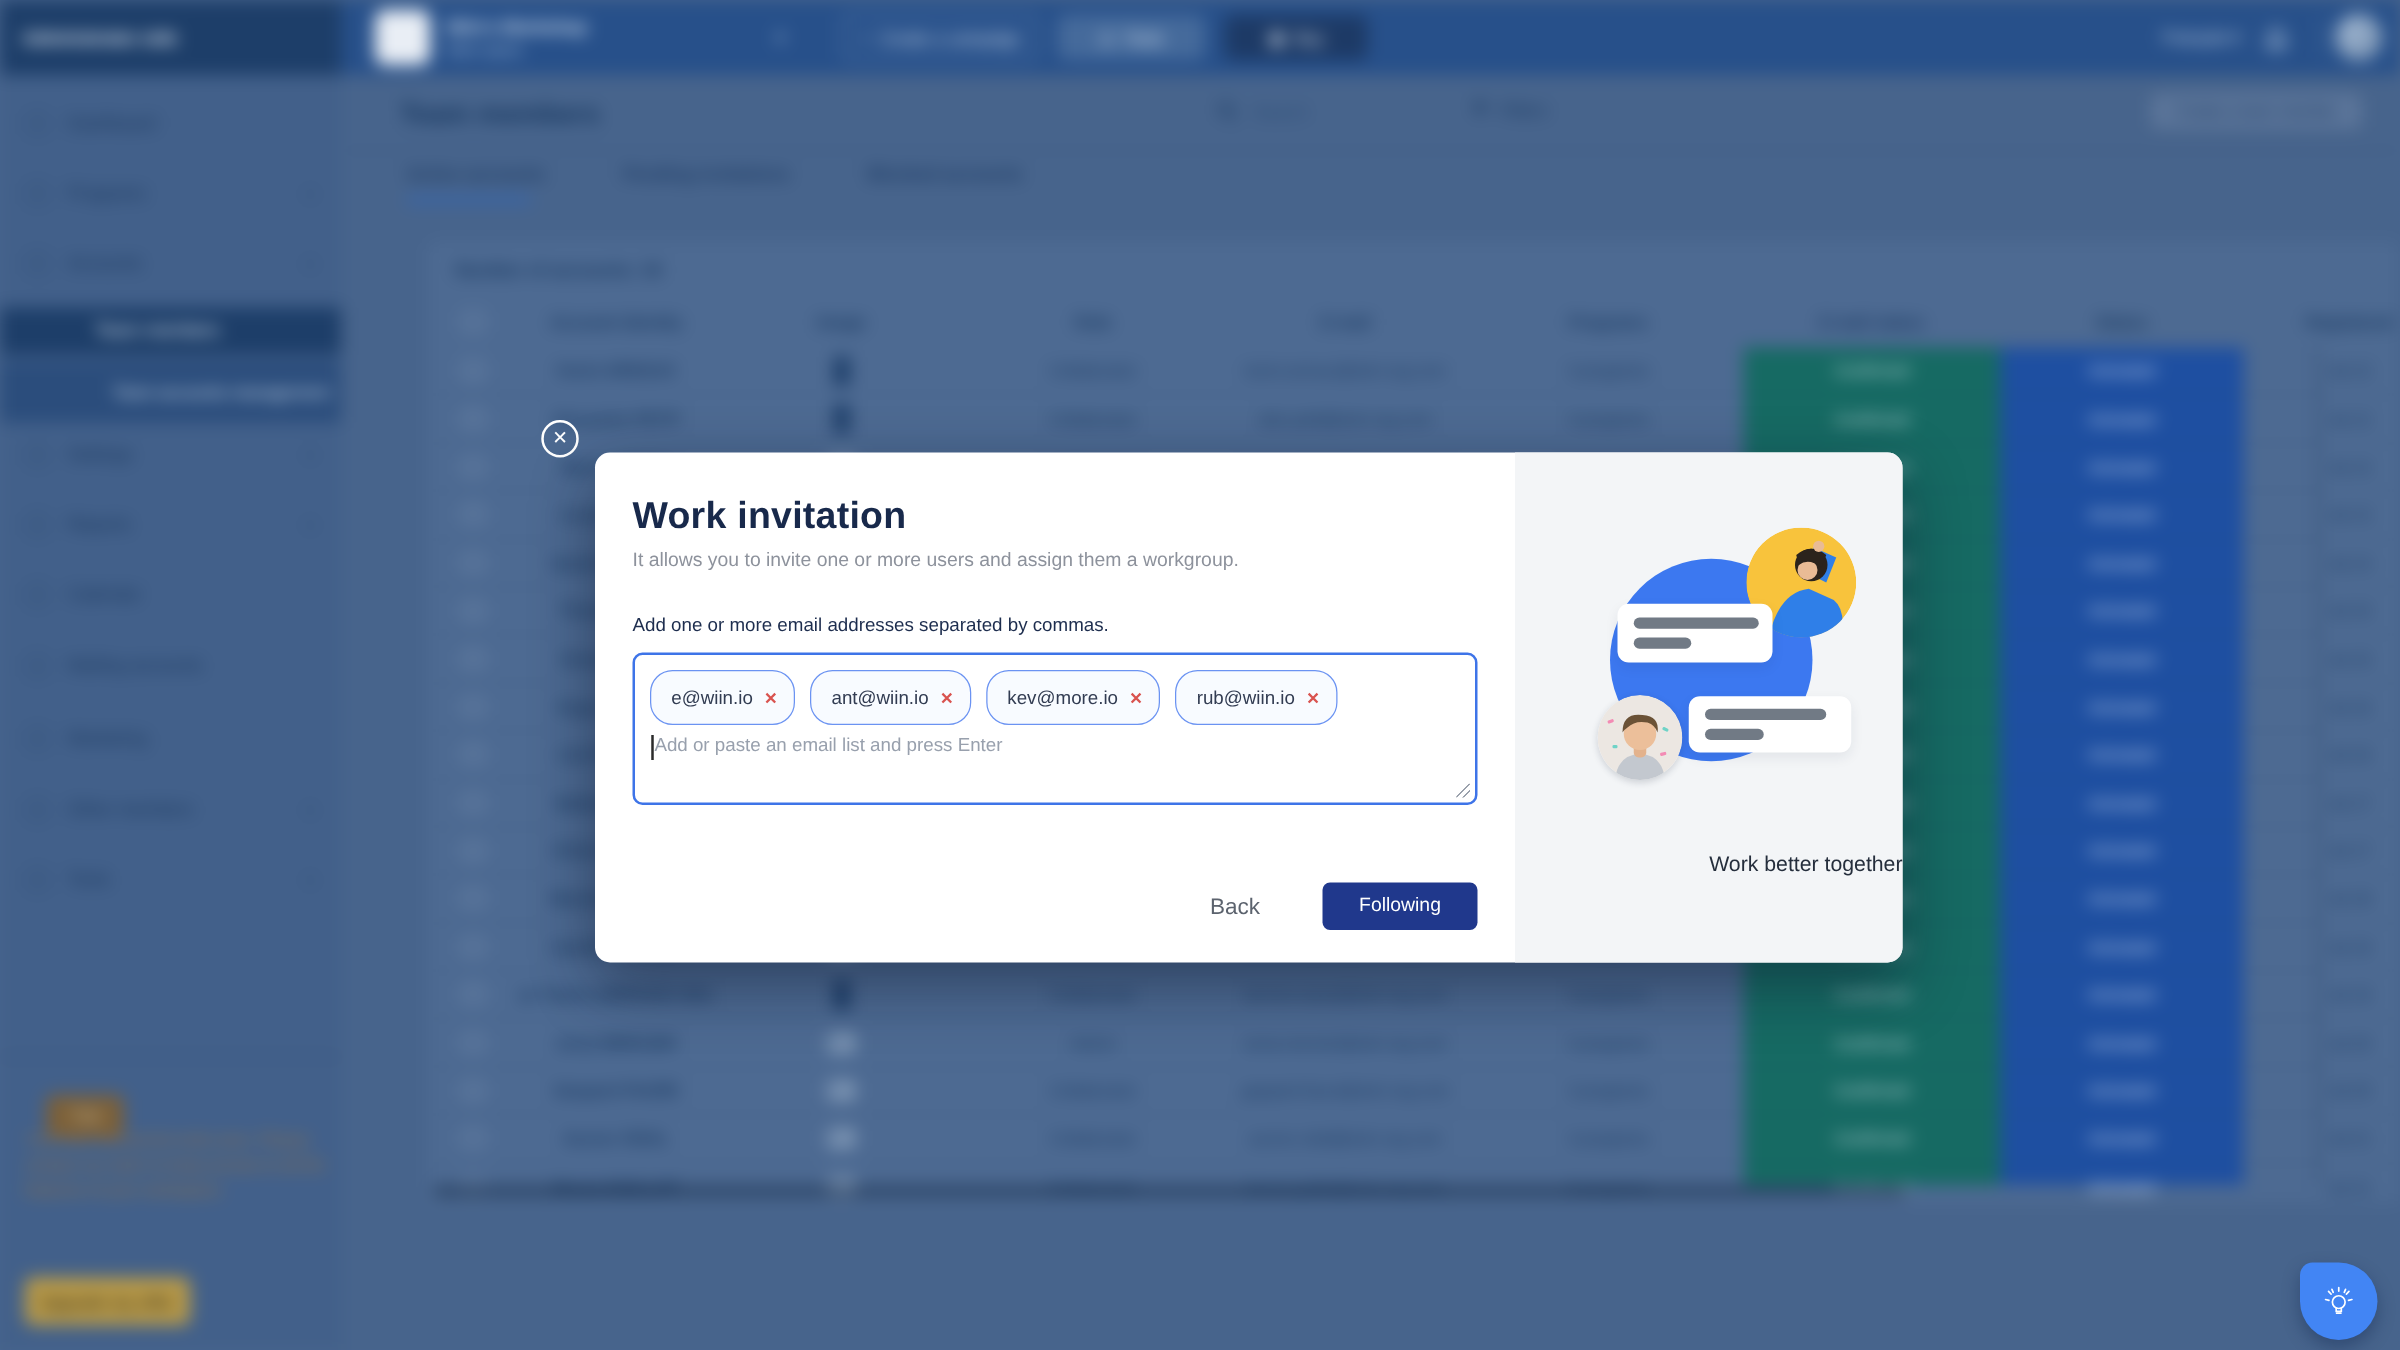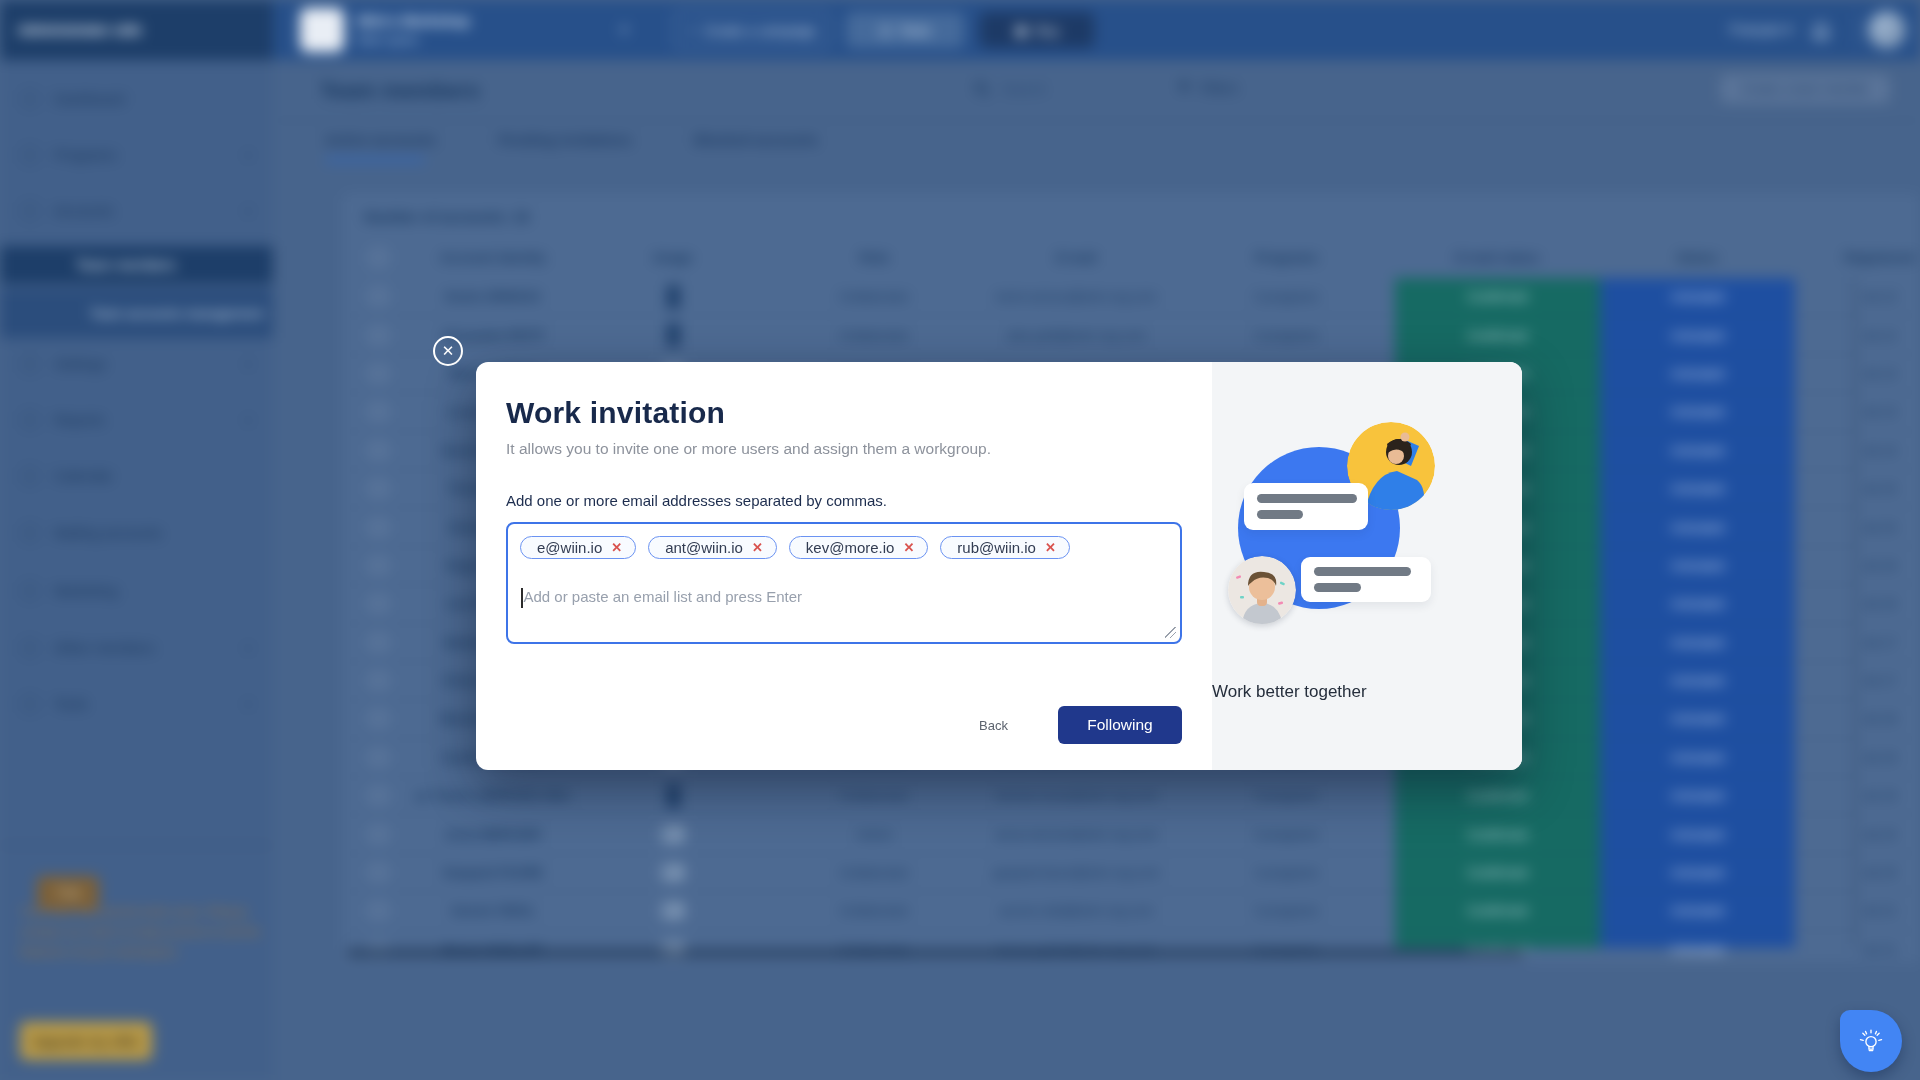--- a/index.html
+++ b/index.html
@@ -76,32 +76,32 @@
 
   
   .modal-close{position:absolute;left:433px;top:336px;width:30px;height:30px;border-radius:50%;border:2px solid #fff;background:transparent;color:#fff;font-size:15px;line-height:26px;text-align:center;padding:0;cursor:pointer;}
   .modal{position:absolute;left:476px;top:362px;width:1046px;height:408px;background:#fff;border-radius:12px;box-shadow:0 18px 50px rgba(10,20,40,.45);display:flex;}
   .m-left{flex:1;padding:34px 30px 26px 30px;position:relative;}
   .m-title{font-size:30px;font-weight:bold;color:#18294b;letter-spacing:.2px;}
   .m-sub{margin-top:10px;font-size:15.5px;color:#8d929c;}
   .m-instr{margin-top:34px;font-size:15px;color:#1d2d4e;}
   .tagbox{margin-top:13px;width:676px;height:122px;border:2px solid #3e74e8;border-radius:8px;padding:12px 12px;position:relative;cursor:text;}
   .chips{display:flex;gap:12px;flex-wrap:wrap;}
-  .chip{height:23px;border:1.5px solid #6b93f2;background:#f8fbff;border-radius:18px;display:flex;align-items:center;padding:0 13px 0 16px;gap:9px;}
+  .chip{height:44px;border:1.5px solid #6b93f2;background:#f8fbff;border-radius:18px;display:flex;align-items:center;padding:0 13px 0 16px;gap:9px;}
   .chip-label{font-size:15px;color:#323c52;}
   .chip-x{border:none;background:none;padding:0;color:#d9534f;font-size:13px;font-weight:bold;cursor:pointer;line-height:1;}
   .ph-line{position:absolute;left:13px;top:64px;display:flex;align-items:flex-start;}
   .caret{width:1.5px;height:20px;background:#2b2b2b;margin-right:1px;}
   .ph-text{font-size:15px;color:#98a0ad;}
   .resize{position:absolute;right:4px;bottom:4px;width:11px;height:11px;background:
     linear-gradient(135deg,transparent 45%,#9aa1ac 45%,#9aa1ac 52%,transparent 52%,transparent 70%,#9aa1ac 70%,#9aa1ac 77%,transparent 77%);}
   .m-actions{position:absolute;right:30px;bottom:26px;display:flex;align-items:center;gap:44px;}
-  .back-btn{border:none;background:none;font-size:13px;color:#5c636e;cursor:pointer;}
+  .back-btn{border:none;background:none;font-size:18px;color:#5c636e;cursor:pointer;}
   .submit-btn{width:124px;height:38px;border:none;border-radius:6px;background:#20388c;color:#fff;font-size:15.5px;cursor:pointer;}
-  .m-right{width:310px;background:#f3f5f7;border-radius:0 12px 12px 0;display:flex;flex-direction:column;align-items:flex-start;}
+  .m-right{width:310px;background:#f3f5f7;border-radius:0 12px 12px 0;display:flex;flex-direction:column;align-items:flex-end;}
   .illus{position:relative;width:260px;height:250px;margin-top:64px;}
   .i-blue{position:absolute;left:26px;top:21px;width:162px;height:162px;border-radius:50%;background:#3c78f0;}
   .i-yellow{position:absolute;left:135px;top:-4px;width:88px;height:88px;border-radius:50%;overflow:hidden;}
   .i-card{position:absolute;background:#fff;border-radius:9px;box-shadow:0 4px 10px rgba(30,40,60,.08);}
   .i-card1{left:32px;top:57px;width:124px;height:47px;}
   .i-card2{left:89px;top:131px;width:130px;height:45px;}
   .i-bar{position:absolute;height:9px;border-radius:4.5px;background:#717a85;}
   .i-avatar{position:absolute;left:16px;top:130px;width:68px;height:68px;border-radius:50%;overflow:hidden;box-shadow:0 2px 6px rgba(30,40,60,.18);}
   .i-caption{margin-top:6px;font-size:17px;font-weight:500;color:#252e3c;}
 

